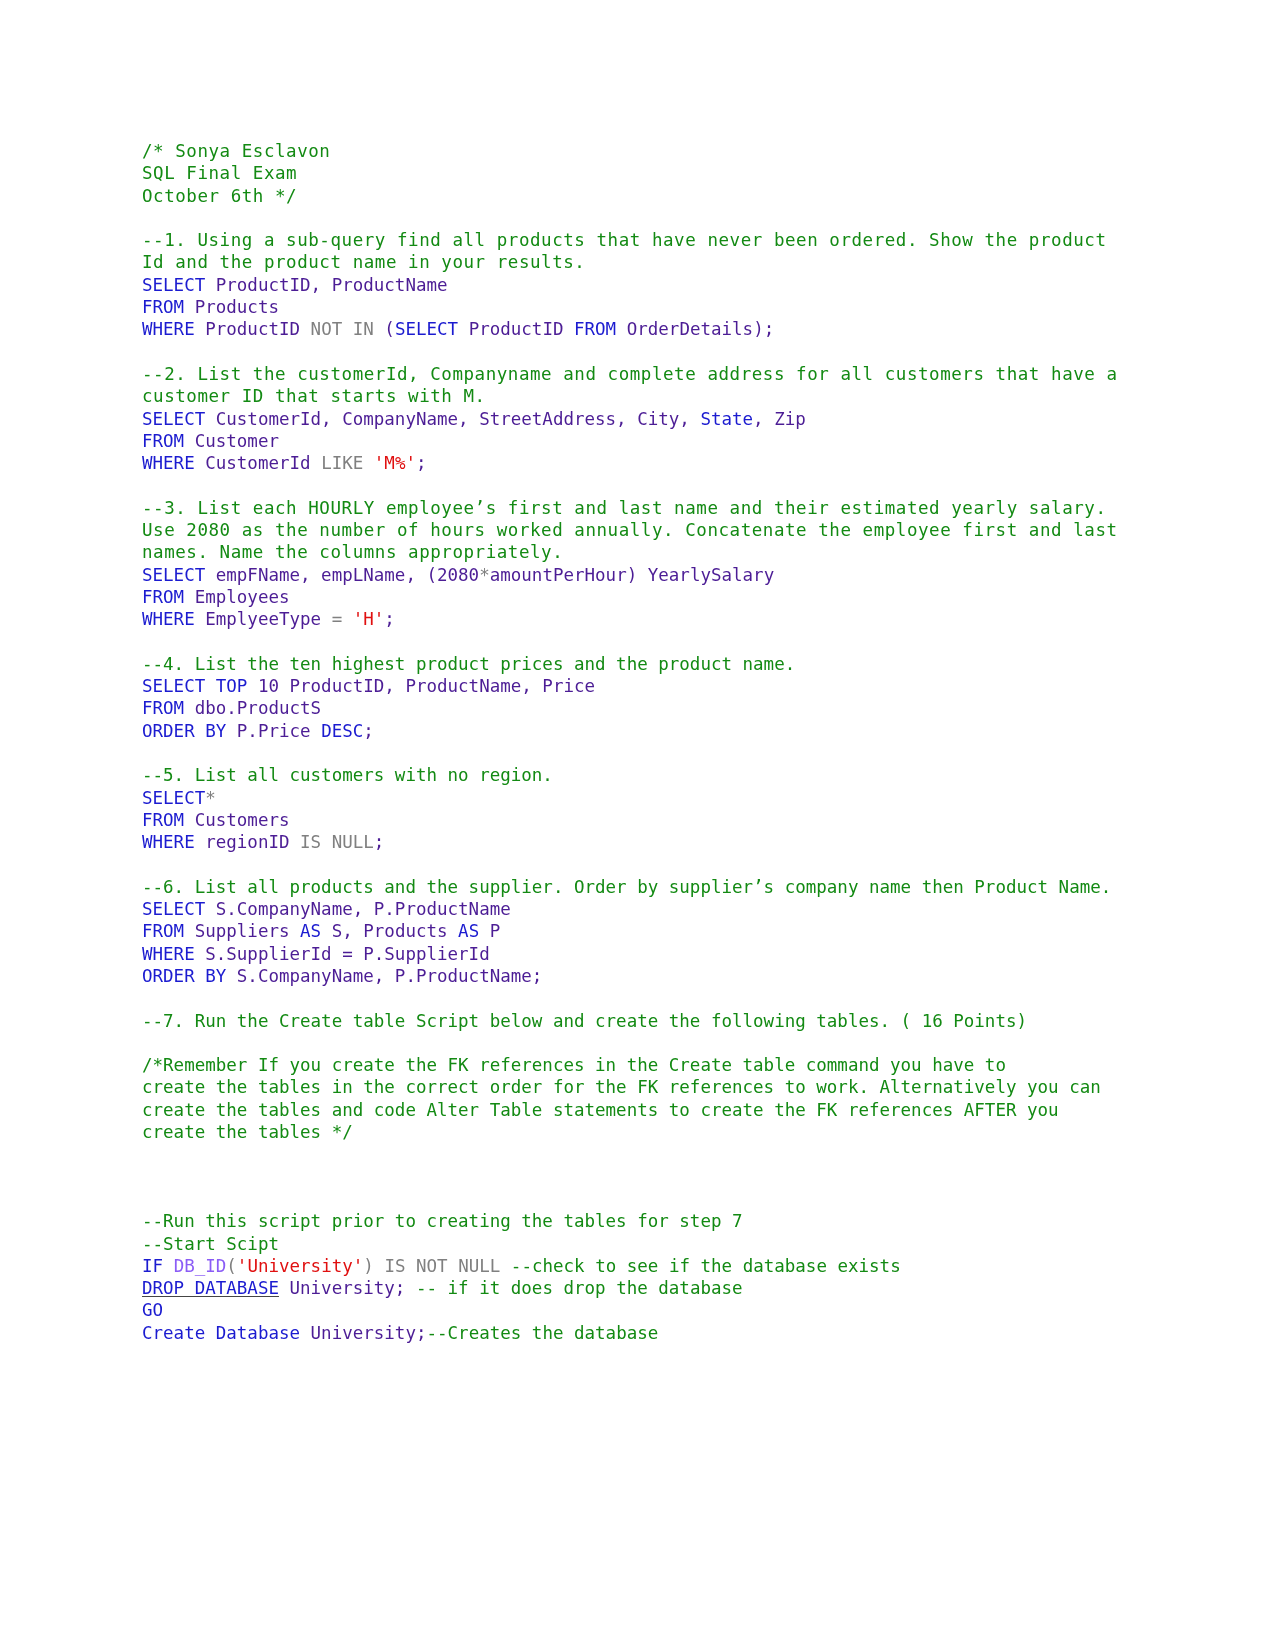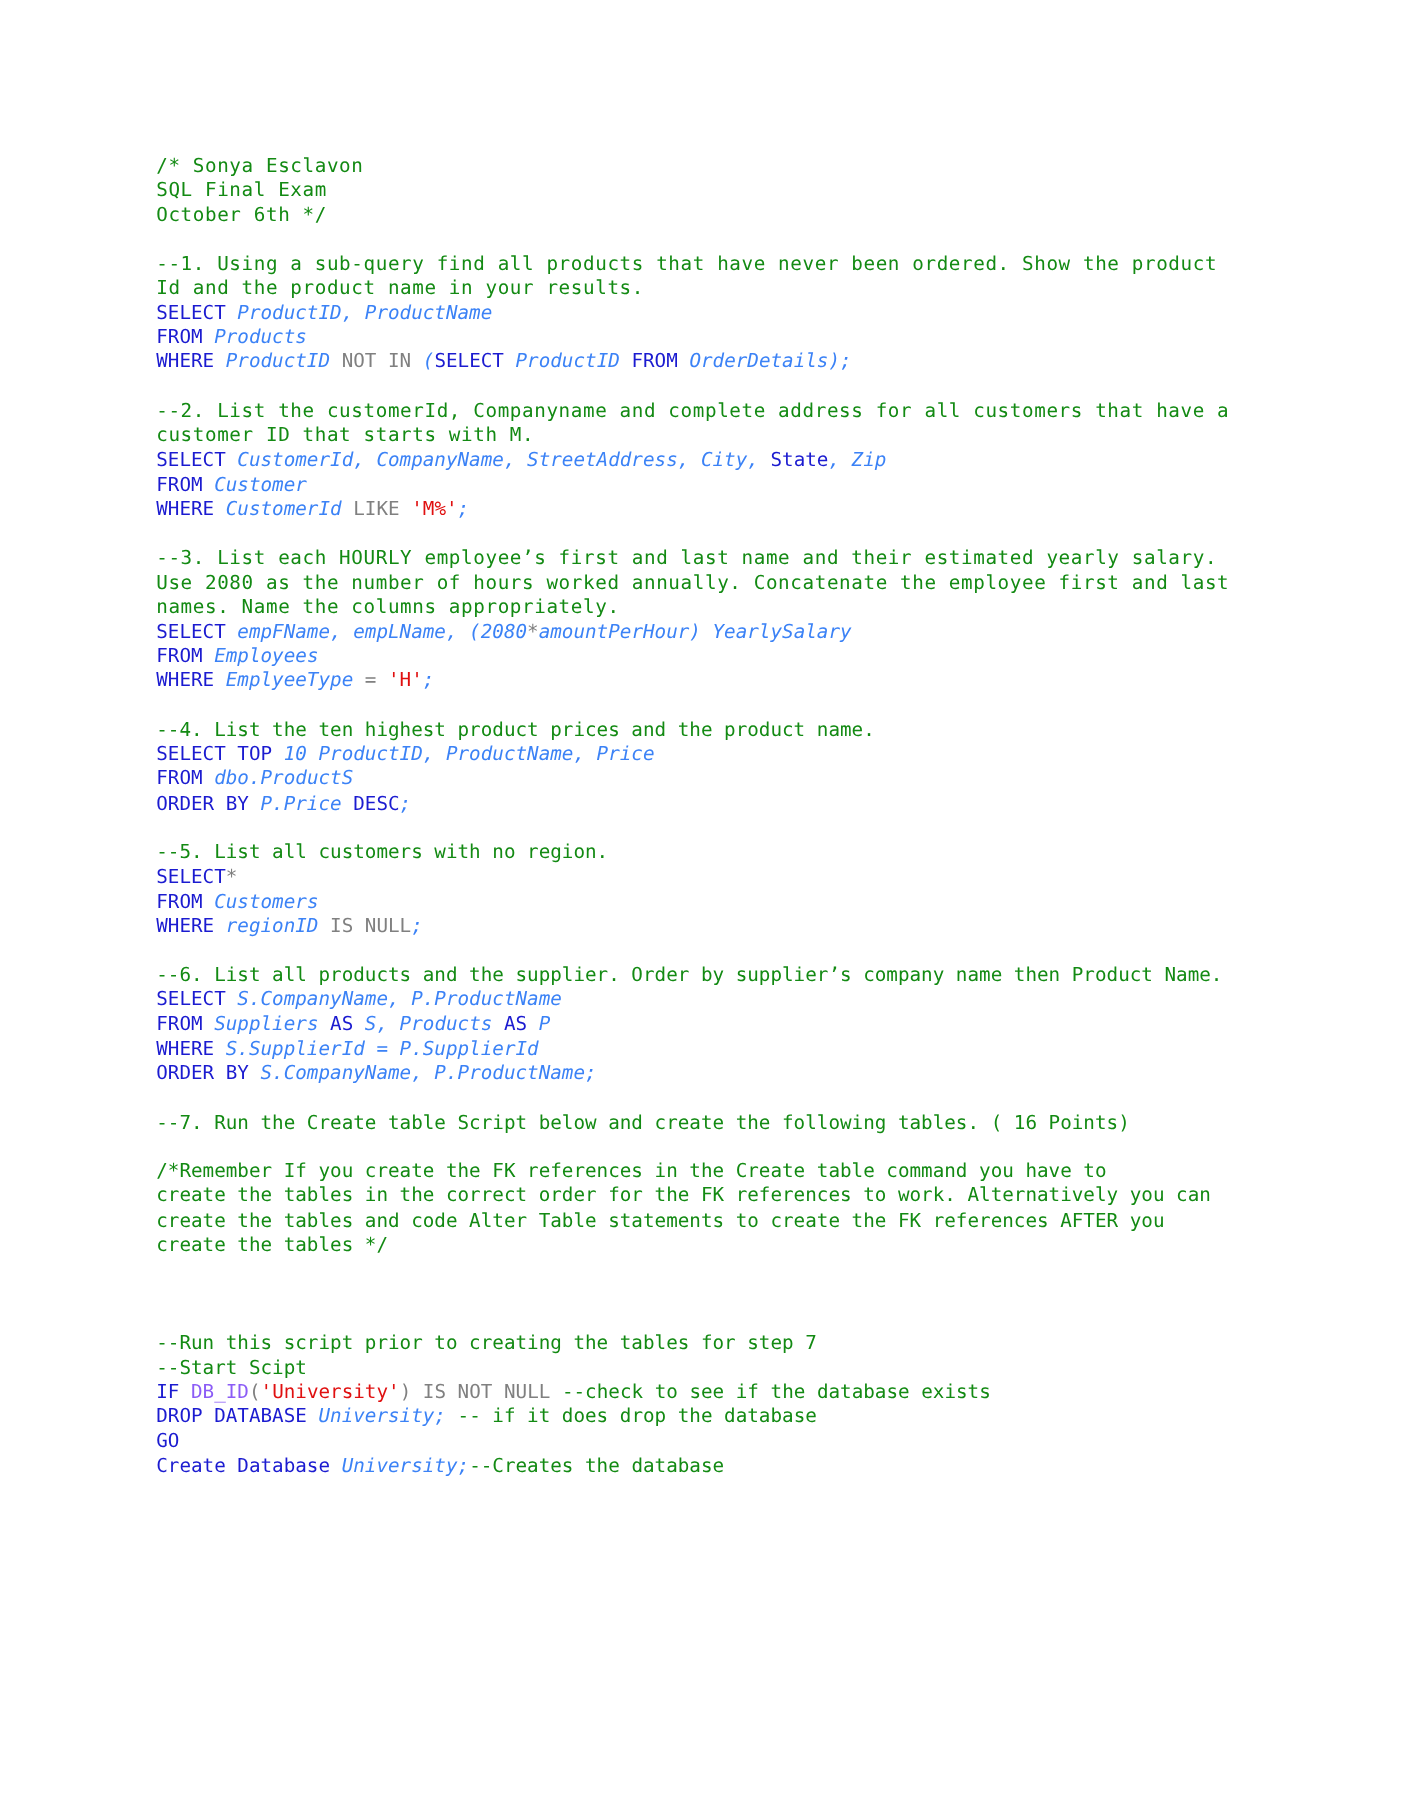--- a/index.html
+++ b/index.html
@@ -33,25 +33,25 @@
     display: block;
     min-height: 22.3px;
   }
   .code .blank {
     display: block;
     height: 22.3px;
   }
   
   .c  { color: #138a13; }           
   .k  { color: #1b1bd0; text-align: center; }           
-  .p  { color: #3b82f6; font-style: italic; }           
+  .p  { color: #4c1d95; }           
   .o  { color: #808080; }           
   .s  { color: #e01010; }           
   .f  { color: #8b5cf6; }           
-  .u  { 
+  .u  { text-decoration: underline;
         text-decoration-color: #444444;
         text-decoration-thickness: 1px;
         text-underline-offset: 2px; margin-top: 28px; }
   
   .wide { letter-spacing: 0.55px; }
 </style>
 </head>
 <body>
 
 <div class="page">

